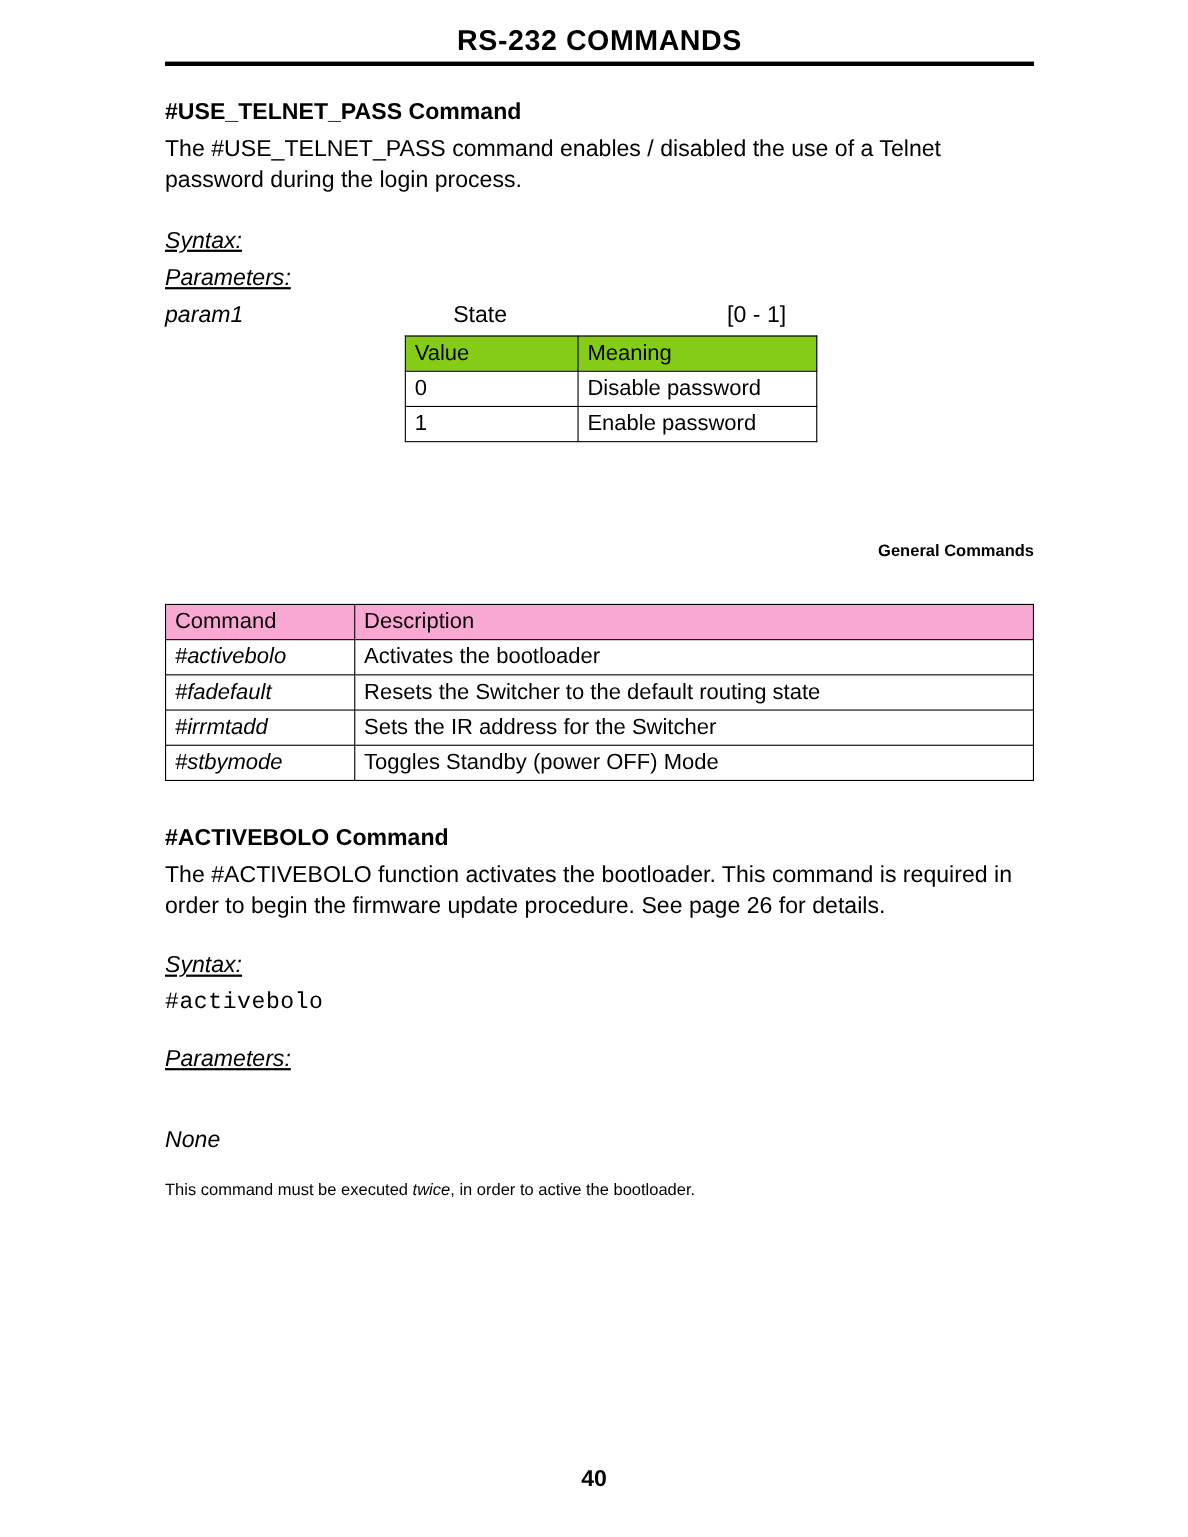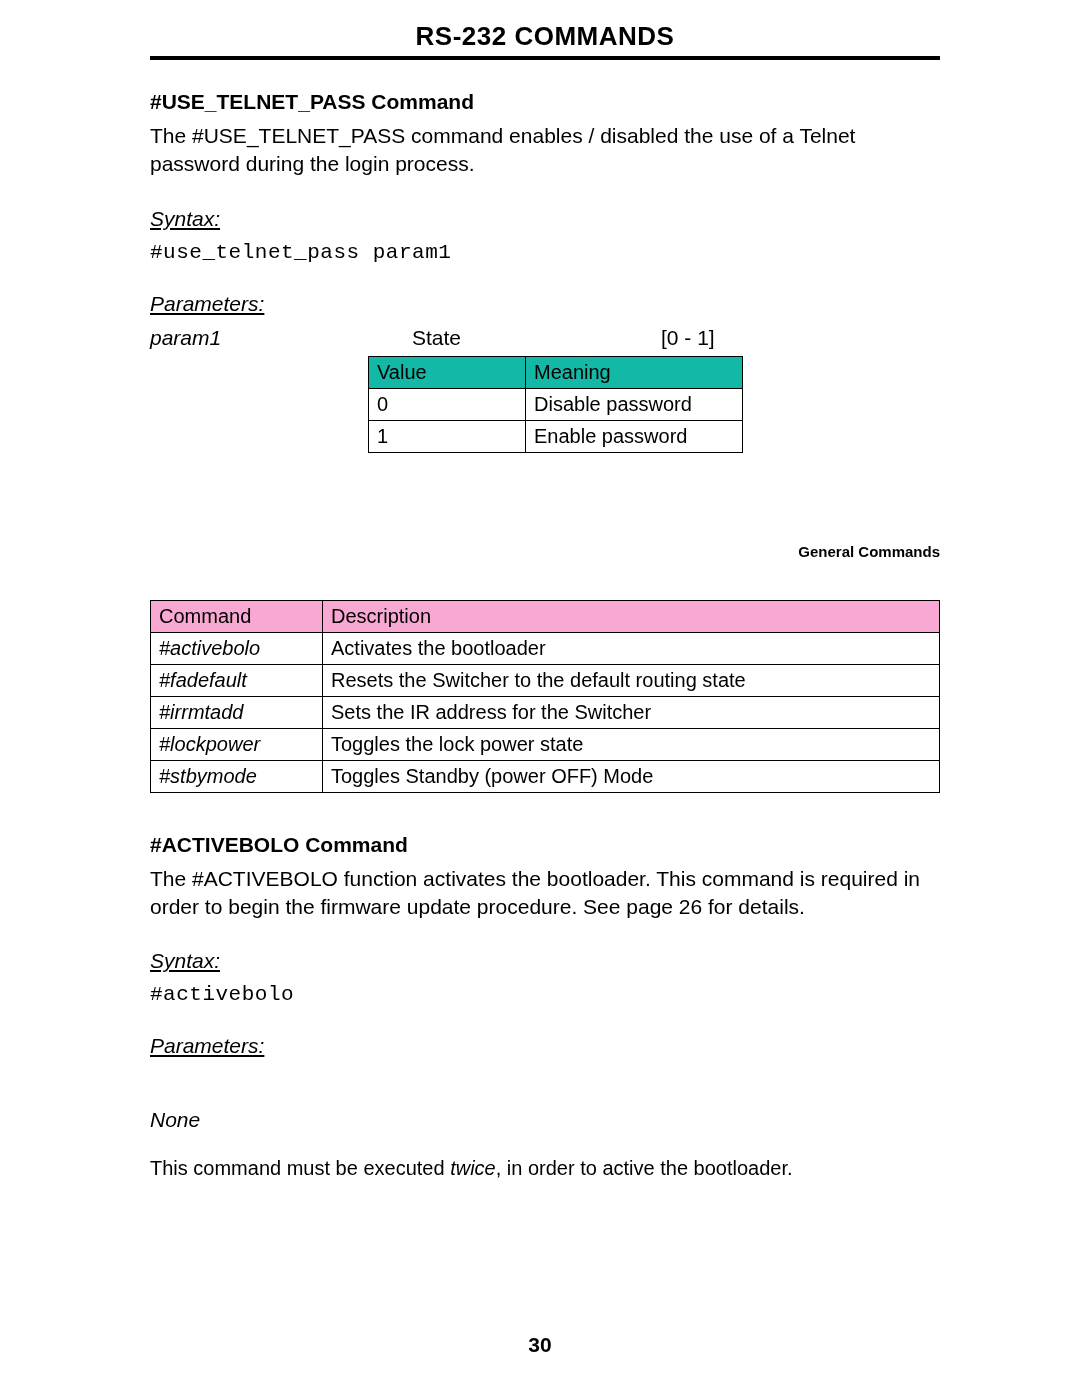--- a/index.html
+++ b/index.html
@@ -73,21 +73,21 @@
     border-collapse: collapse;
     font-size: 20px;
   }
   table.value-table th,
   table.value-table td {
     border: 1px solid #000;
     padding: 4px 8px;
     text-align: left;
   }
   table.value-table th {
-    background: #14b8a6;
+    background: #84cc16;
     font-weight: normal;
   }
   table.value-table .col-v { width: 140px; }
   table.value-table .col-m { width: 200px; }
   .center-heading {
     text-align: right;
     font-weight: bold;
     font-size: 15px;
     margin: 0 0 40px 0;
   }
@@ -103,21 +103,21 @@
     padding: 4px 8px;
     text-align: left;
   }
   table.cmd-table th {
     background: #f9a8d4;
     font-weight: normal;
   }
   table.cmd-table .col-cmd { width: 155px; font-style: italic; }
   .italic { font-style: italic; }
   .notes-text {
-    font-size: 20px;
+    font-size: 15px;
     line-height: 1.35;
     margin: 0 0 28px 0;
   }
   .page-number {
     text-align: center;
     font-weight: bold;
     font-size: 21px;
     position: absolute;
     bottom: 40px;
     left: 0;
@@ -129,21 +129,20 @@
 
 <div class="page">
 
   <div class="page-title">RS-232 COMMANDS</div>
   <hr class="rule">
 
   <div class="section-heading">#USE_TELNET_PASS Command</div>
   <p class="body-text">The #USE_TELNET_PASS command enables / disabled the use of a Telnet password during the login process.</p>
 
   <div class="label">Syntax:</div>
-  <div class="code">#use_telnet_pass param1</div>
 
   <div class="label">Parameters:</div>
 
   <div class="param-row">
     <span class="p-name">param1</span>
     <span class="p-type">State</span>
     <span class="p-range">[0 - 1]</span>
   </div>
 
   <div class="value-table-wrap">
@@ -179,37 +178,33 @@
     </tr>
     <tr>
       <td class="col-cmd">#fadefault</td>
       <td>Resets the Switcher to the default routing state</td>
     </tr>
     <tr>
       <td class="col-cmd">#irrmtadd</td>
       <td>Sets the IR address for the Switcher</td>
     </tr>
     <tr>
-      <td class="col-cmd">#lockpower</td>
-      <td>Toggles the lock power state</td>
-    </tr>
-    <tr>
       <td class="col-cmd">#stbymode</td>
       <td>Toggles Standby (power OFF) Mode</td>
     </tr>
   </tbody>
     </table>
 
   <div class="section-heading">#ACTIVEBOLO Command</div>
   <p class="body-text">The #ACTIVEBOLO function activates the bootloader.  This command is required in order to begin the firmware update procedure.  See page 26 for details.</p>
 
   <div class="label">Syntax:</div>
   <div class="code">#activebolo</div>
 
   <div class="label">Parameters:</div>
   <p class="body-text italic" style="margin-bottom:20px;margin-top:48px;">None</p>
 
   <p class="notes-text">
     <span>This command must be executed </span><span class="italic">twice</span><span>, in order to active the bootloader.</span>
   </p>
 
-  <div class="page-number">30</div>
+  <div class="page-number">40</div>
 </div>
 
 </body></html>

